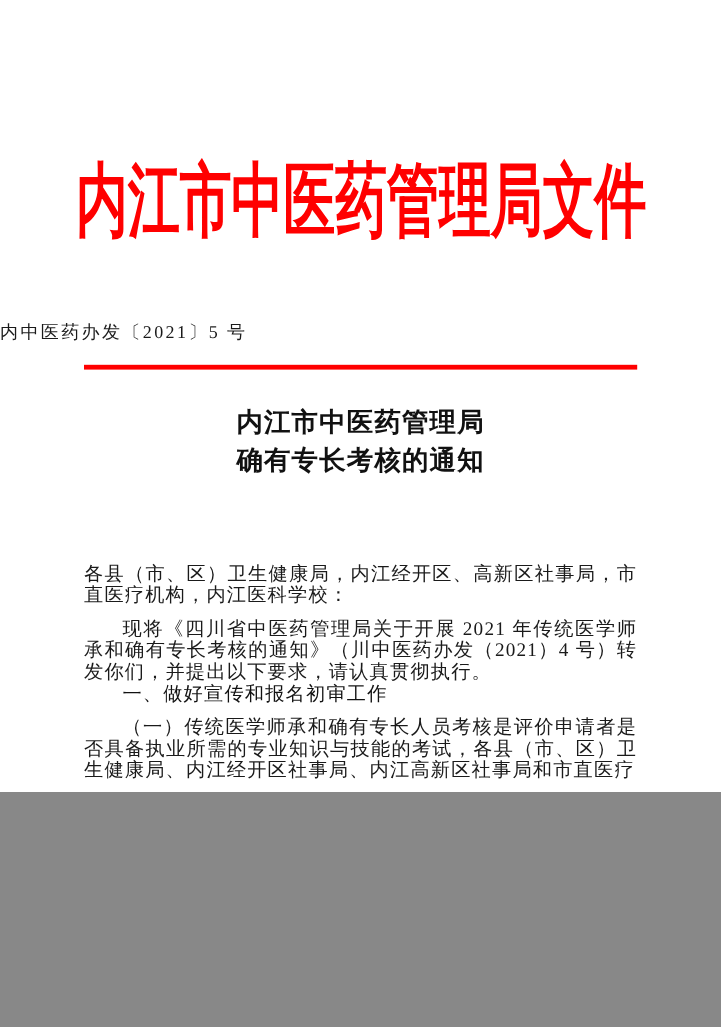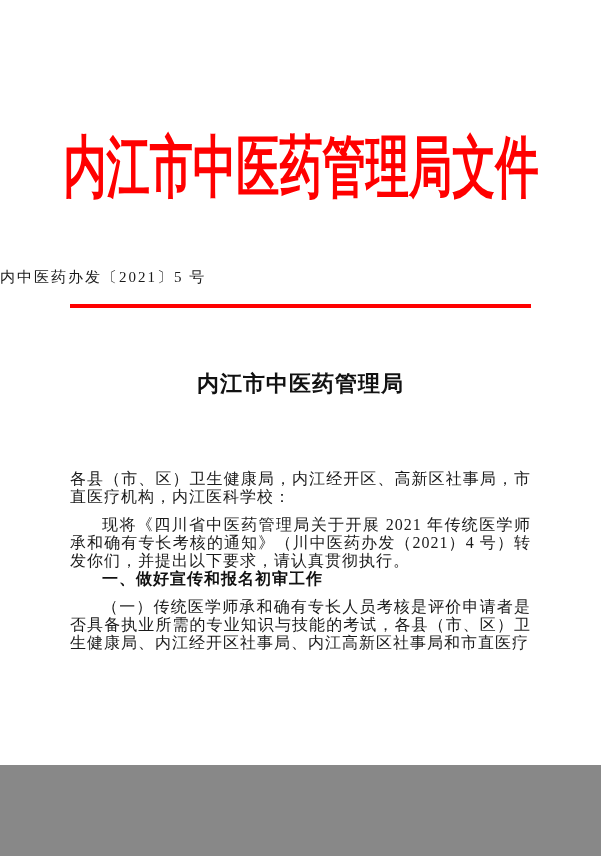--- a/index.html
+++ b/index.html
@@ -5,21 +5,21 @@
   * { margin: 0; padding: 0; box-sizing: border-box; }
 
   html, body {
     background: #888;
     font-family: "Liberation Serif", serif;
   }
 
   .doc-page {
     position: relative;
     width: 601px;
-    height: 765px;
+    height: 660px;
     margin: 0 auto;
     background: #ffffff;
     overflow: hidden;
     color: #1a1a1a;
   }
 
   
   .red-header {
     position: absolute;
     top: 134px;
@@ -53,21 +53,21 @@
     top: 304px;
     left: 70px;
     width: 461px;
     height: 4px;
     background: #ff0000;
   }
 
   
   .doc-title {
     position: absolute;
-    top: 368px;
+    top: 336px;
     left: 0;
     width: 100%;
     text-align: center;
     font-weight: bold;
     font-size: 22px;
     line-height: 32px;
     letter-spacing: 1px;
     color: #111;
   }
 
@@ -85,37 +85,38 @@
   }
 
   .doc-body p.indent {
     text-indent: 2em;
     margin-top: 10px;
   }
 
   .doc-body .section-heading {
     text-indent: 2em;
     font-family: "Liberation Sans", sans-serif;
-    font-weight: bold;
+    font-weight: normal;
     color: #111;
   }
 </style>
 </head>
 <body>
 
 <div class="doc-page">
 
   <div class="red-header">内江市中医药管理局文件</div>
 
   <div class="doc-number">内中医药办发〔2021〕5 号</div>
 
   <div class="red-rule"></div>
 
   <div class="doc-title">
     <div>内江市中医药管理局</div>
+    <div>确有专长考核的通知</div>
   </div>
 
   <div class="doc-body">
     <p>各县（市、区）卫生健康局，内江经开区、高新区社事局，市直医疗机构，内江医科学校：</p>
     <p class="indent">现将《四川省中医药管理局关于开展 2021 年传统医学师承和确有专长考核的通知》（川中医药办发（2021）4 号）转发你们，并提出以下要求，请认真贯彻执行。</p>
     <p class="section-heading">一、做好宣传和报名初审工作</p>
     <p class="indent">（一）传统医学师承和确有专长人员考核是评价申请者是否具备执业所需的专业知识与技能的考试，各县（市、区）卫生健康局、内江经开区社事局、内江高新区社事局和市直医疗</p>
   </div>
 
 </div>

